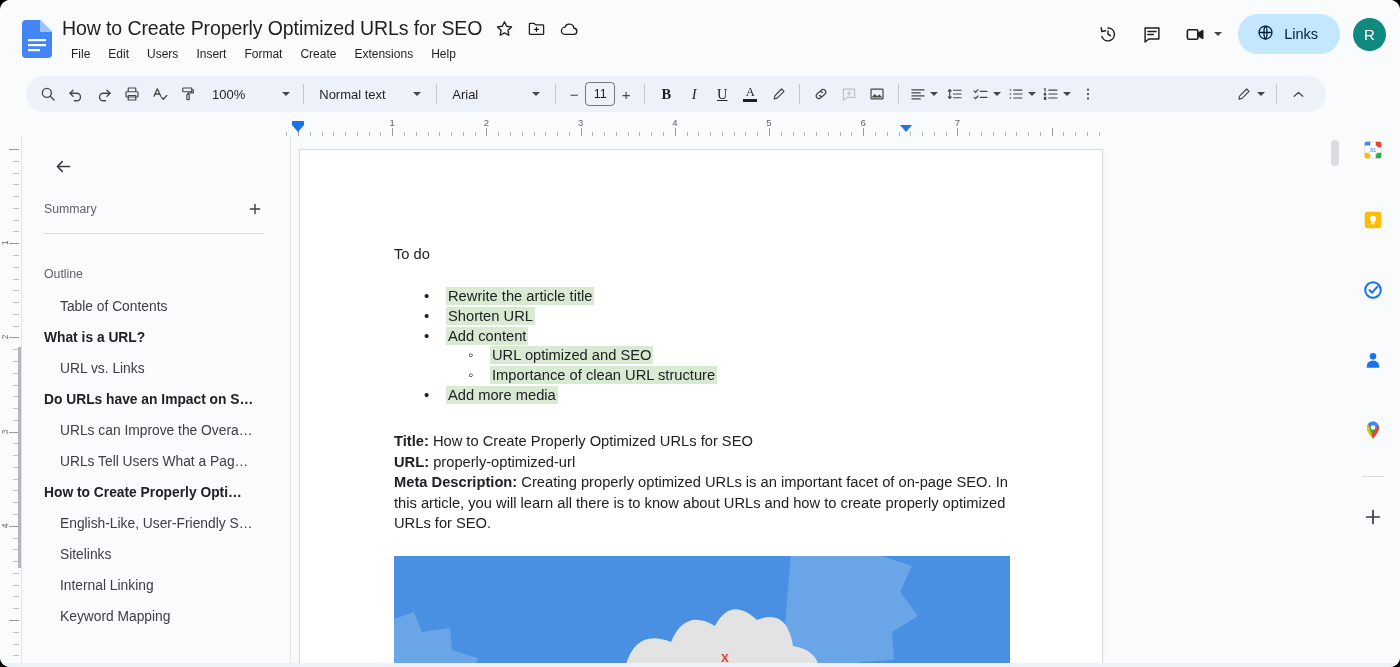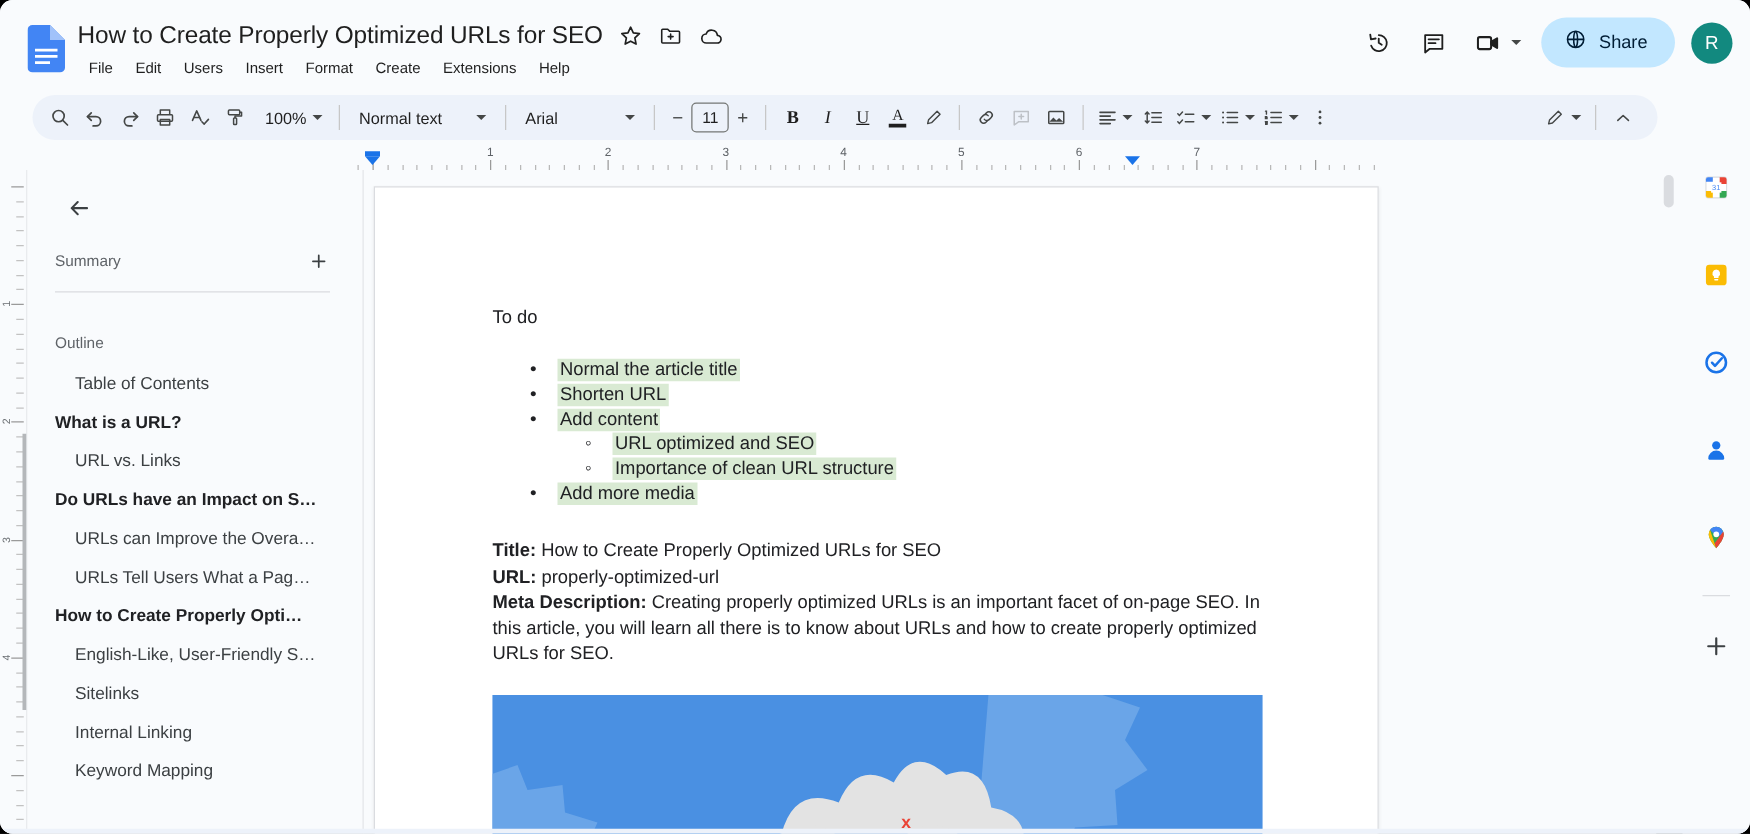--- a/index.html
+++ b/index.html
@@ -76,21 +76,21 @@
     display: flex; align-items: center; padding: 0 8px;
   }
   .tb-btn {
     height: 28px; min-width: 28px; border-radius: 4px;
     display: flex; align-items: center; justify-content: center;
     cursor: pointer; flex-shrink: 0;
   }
   .tb-sep { width: 1px; height: 20px; background: #c7c7c7; margin: 0 7px; flex-shrink: 0; }
   .tb-text { font-size: 13px; color: #1f1f1f; white-space: nowrap; }
   .caret { width: 0; height: 0; border-left: 4px solid transparent; border-right: 4px solid transparent; border-top: 4.5px solid #444746; margin-left: 5px; }
-  #zoom-ctl { display: flex; align-items: center; padding: 0 6px 0 10px; height: 28px; border-radius: 4px; cursor: pointer; }
+  #zoom-ctl { display: flex; align-items: center; padding: 0 6px 0 10px; height: 28px; border-radius: 4px; cursor: pointer; gap: 32px; }
   #style-ctl { display: flex; align-items: center; justify-content: space-between; width: 118px; height: 28px; padding: 0 8px; border-radius: 4px; cursor: pointer; }
   #font-ctl { display: flex; align-items: center; justify-content: space-between; width: 104px; height: 28px; padding: 0 8px; border-radius: 4px; cursor: pointer; }
   #fontsize-box {
     width: 30px; height: 24px; border: 1px solid #747775; border-radius: 4px;
     display: flex; align-items: center; justify-content: center;
     font-size: 12.5px; color: #1f1f1f; background: transparent; cursor: text;
   }
   .sz-btn { width: 22px; height: 24px; display:flex; align-items:center; justify-content:center; cursor: pointer; font-size: 15px; color: #444746; border-radius: 4px;}
   #tb-spacer { flex: 1 1 auto; }
   .bold-g { font-weight: bold; font-size: 14.5px; color: #1f1f1f; font-family: "Liberation Serif", serif;}
@@ -293,21 +293,21 @@
         </svg>
         <span class="caret"></span>
       </div>
       <div id="share-btn">
         <span>
           <svg width="19" height="19" viewBox="0 0 24 24" fill="none" stroke="#001d35" stroke-width="1.6">
             <circle cx="12" cy="12" r="8.2"></circle>
             <path d="M12 3.8c-2.6 2.3-2.6 14.1 0 16.4M12 3.8c2.6 2.3 2.6 14.1 0 16.4M4 12h16"></path>
           </svg>
         </span>
-        <span id="share-label">Share</span>
+        <span id="share-label">Links</span>
       </div>
       <div id="avatar">R</div>
     </div>
   </div>
 
   <div id="toolbar">
 
     <div class="tb-btn">
       <svg width="18" height="18" viewBox="0 0 24 24" fill="none" stroke="#444746" stroke-width="1.8" stroke-linecap="round">
         <circle cx="10.5" cy="10.5" r="6"></circle>
@@ -667,21 +667,21 @@
   </div>
 
   <div id="canvas">
     <div id="page">
       <div id="doc-body">
 
         <div id="todo-heading">To do</div>
 
         <ul class="todo">
           <li>
-            <span class="hl">Normal the article title</span>
+            <span class="hl">Rewrite the article title</span>
           </li>
           <li>
             <span class="hl">Shorten URL</span>
           </li>
           <li>
             <span class="hl">Add content</span>
             <ul>
               <li>
                 <span class="hl">URL optimized and SEO</span>
               </li>

